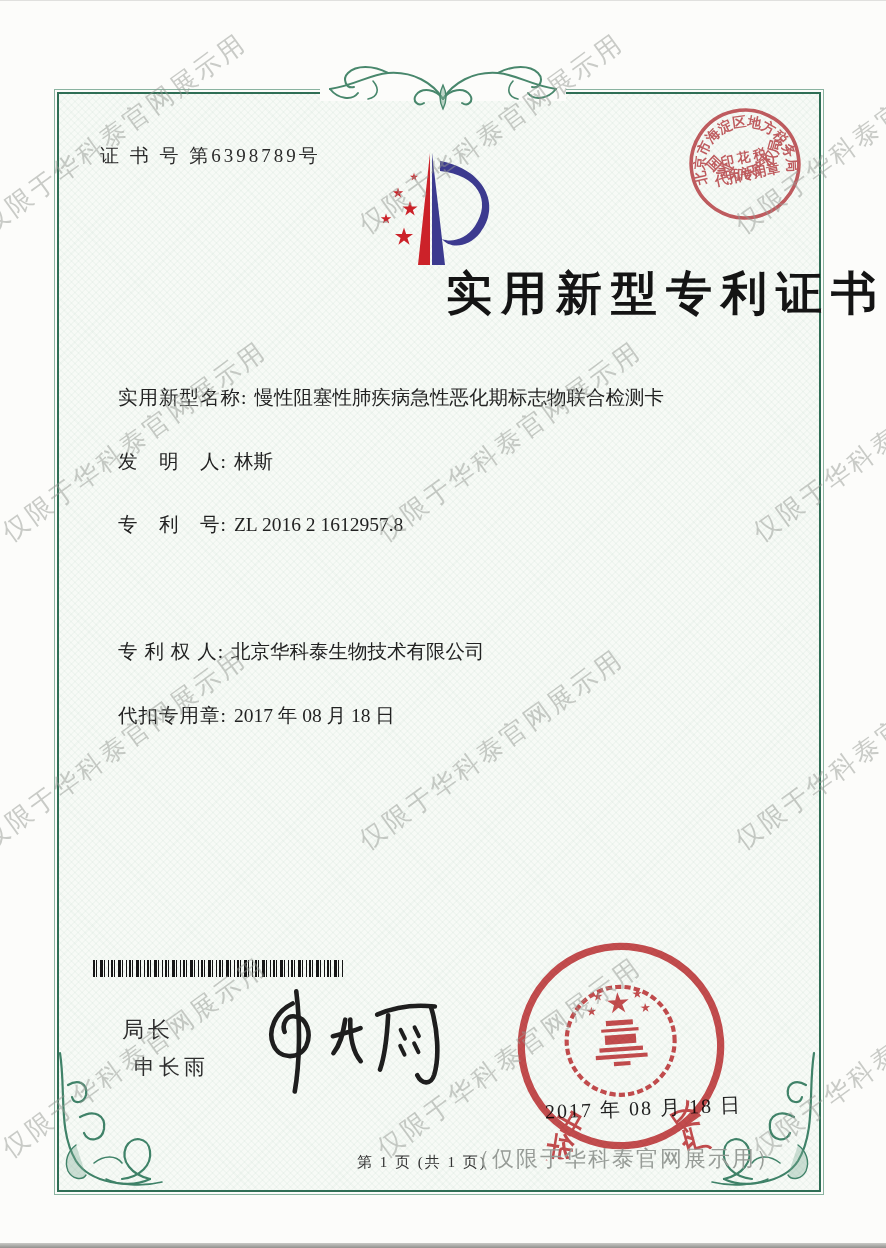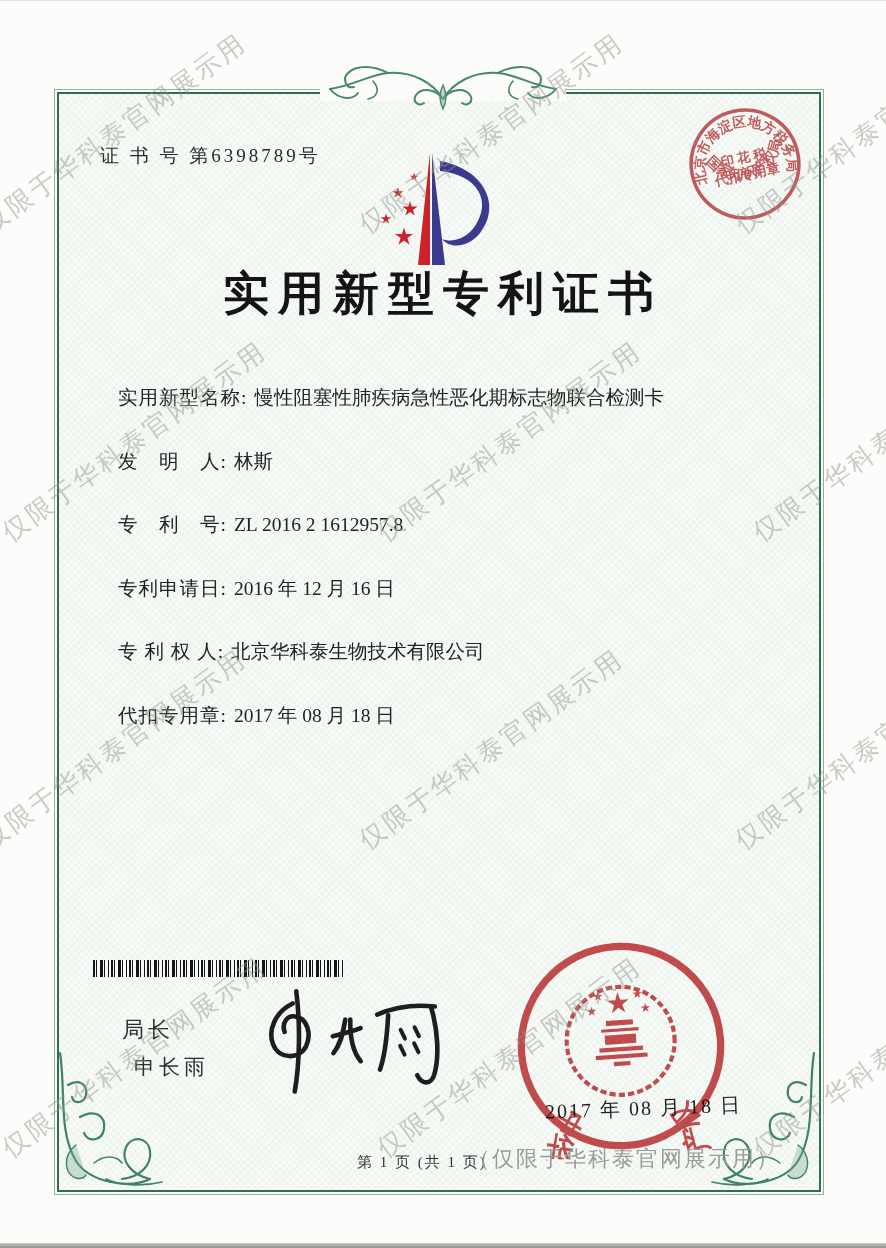--- a/index.html
+++ b/index.html
@@ -14,21 +14,21 @@
     background:
       repeating-linear-gradient(45deg, rgba(120,170,145,0.055) 0 1.5px, transparent 1.5px 5px),
       repeating-linear-gradient(-45deg, rgba(120,170,145,0.055) 0 1.5px, transparent 1.5px 5px),
       #f7faf6;}
   .top-ornament-mask{position:absolute;left:320px;top:78px;width:246px;height:22px;background:#fcfcfa;z-index:2;}
   .top-ornament{position:absolute;left:318px;top:58px;z-index:3;}
   .corner-flourish{position:absolute;z-index:3;}
   
   .cert-no{position:absolute;left:100px;top:142px;font-size:19px;letter-spacing:3px;color:#2b2b2b;z-index:2;}
   .logo{position:absolute;left:352px;top:126px;z-index:2;}
-  .title{position:absolute;left:0;top:262px;width:886px;text-align:center;font-size:46px;
+  .title{position:absolute;left:0;top:262px;width:886px;text-align:right;font-size:46px;
     font-weight:bold;letter-spacing:9px;color:#141414;z-index:2;}
   .field{position:absolute;left:118px;font-size:19.5px;color:#222;z-index:2;white-space:nowrap;}
   .field .flabel{letter-spacing:1px;}
   .field .fvalue{margin-left:7px;}
   .paras{position:absolute;left:93px;top:735px;width:702px;z-index:2;}
   .paras p{margin:0;text-indent:2em;font-size:18.5px;line-height:25.4px;text-align:justify;color:#262626;}
   .barcode{position:absolute;left:93px;top:959px;width:250px;height:17px;z-index:2;
     background:repeating-linear-gradient(90deg,
       #151515 0 2px, transparent 2px 3px,
       #151515 3px 4px, transparent 4px 7px,
@@ -132,23 +132,20 @@
 
   <div class="field" style="top:383px">
     <span class="flabel">实用新型名称:</span><span class="fvalue">慢性阻塞性肺疾病急性恶化期标志物联合检测卡</span>
   </div>
   <div class="field" style="top:447px">
     <span class="flabel">发　明　人:</span><span class="fvalue">林斯</span>
   </div>
   <div class="field" style="top:510px">
     <span class="flabel">专　利　号:</span><span class="fvalue">ZL 2016 2 1612957.8</span>
   </div>
-  <div class="field" style="top:574px">
-    <span class="flabel">专利申请日:</span><span class="fvalue">2016 年 12 月 16 日</span>
-  </div>
   <div class="field" style="top:637px">
     <span class="flabel">专 利 权 人:</span><span class="fvalue">北京华科泰生物技术有限公司</span>
   </div>
   <div class="field" style="top:701px">
     <span class="flabel">代扣专用章:</span><span class="fvalue">2017 年 08 月 18 日</span>
   </div>
 
   <div class="paras">
   </div>
 

